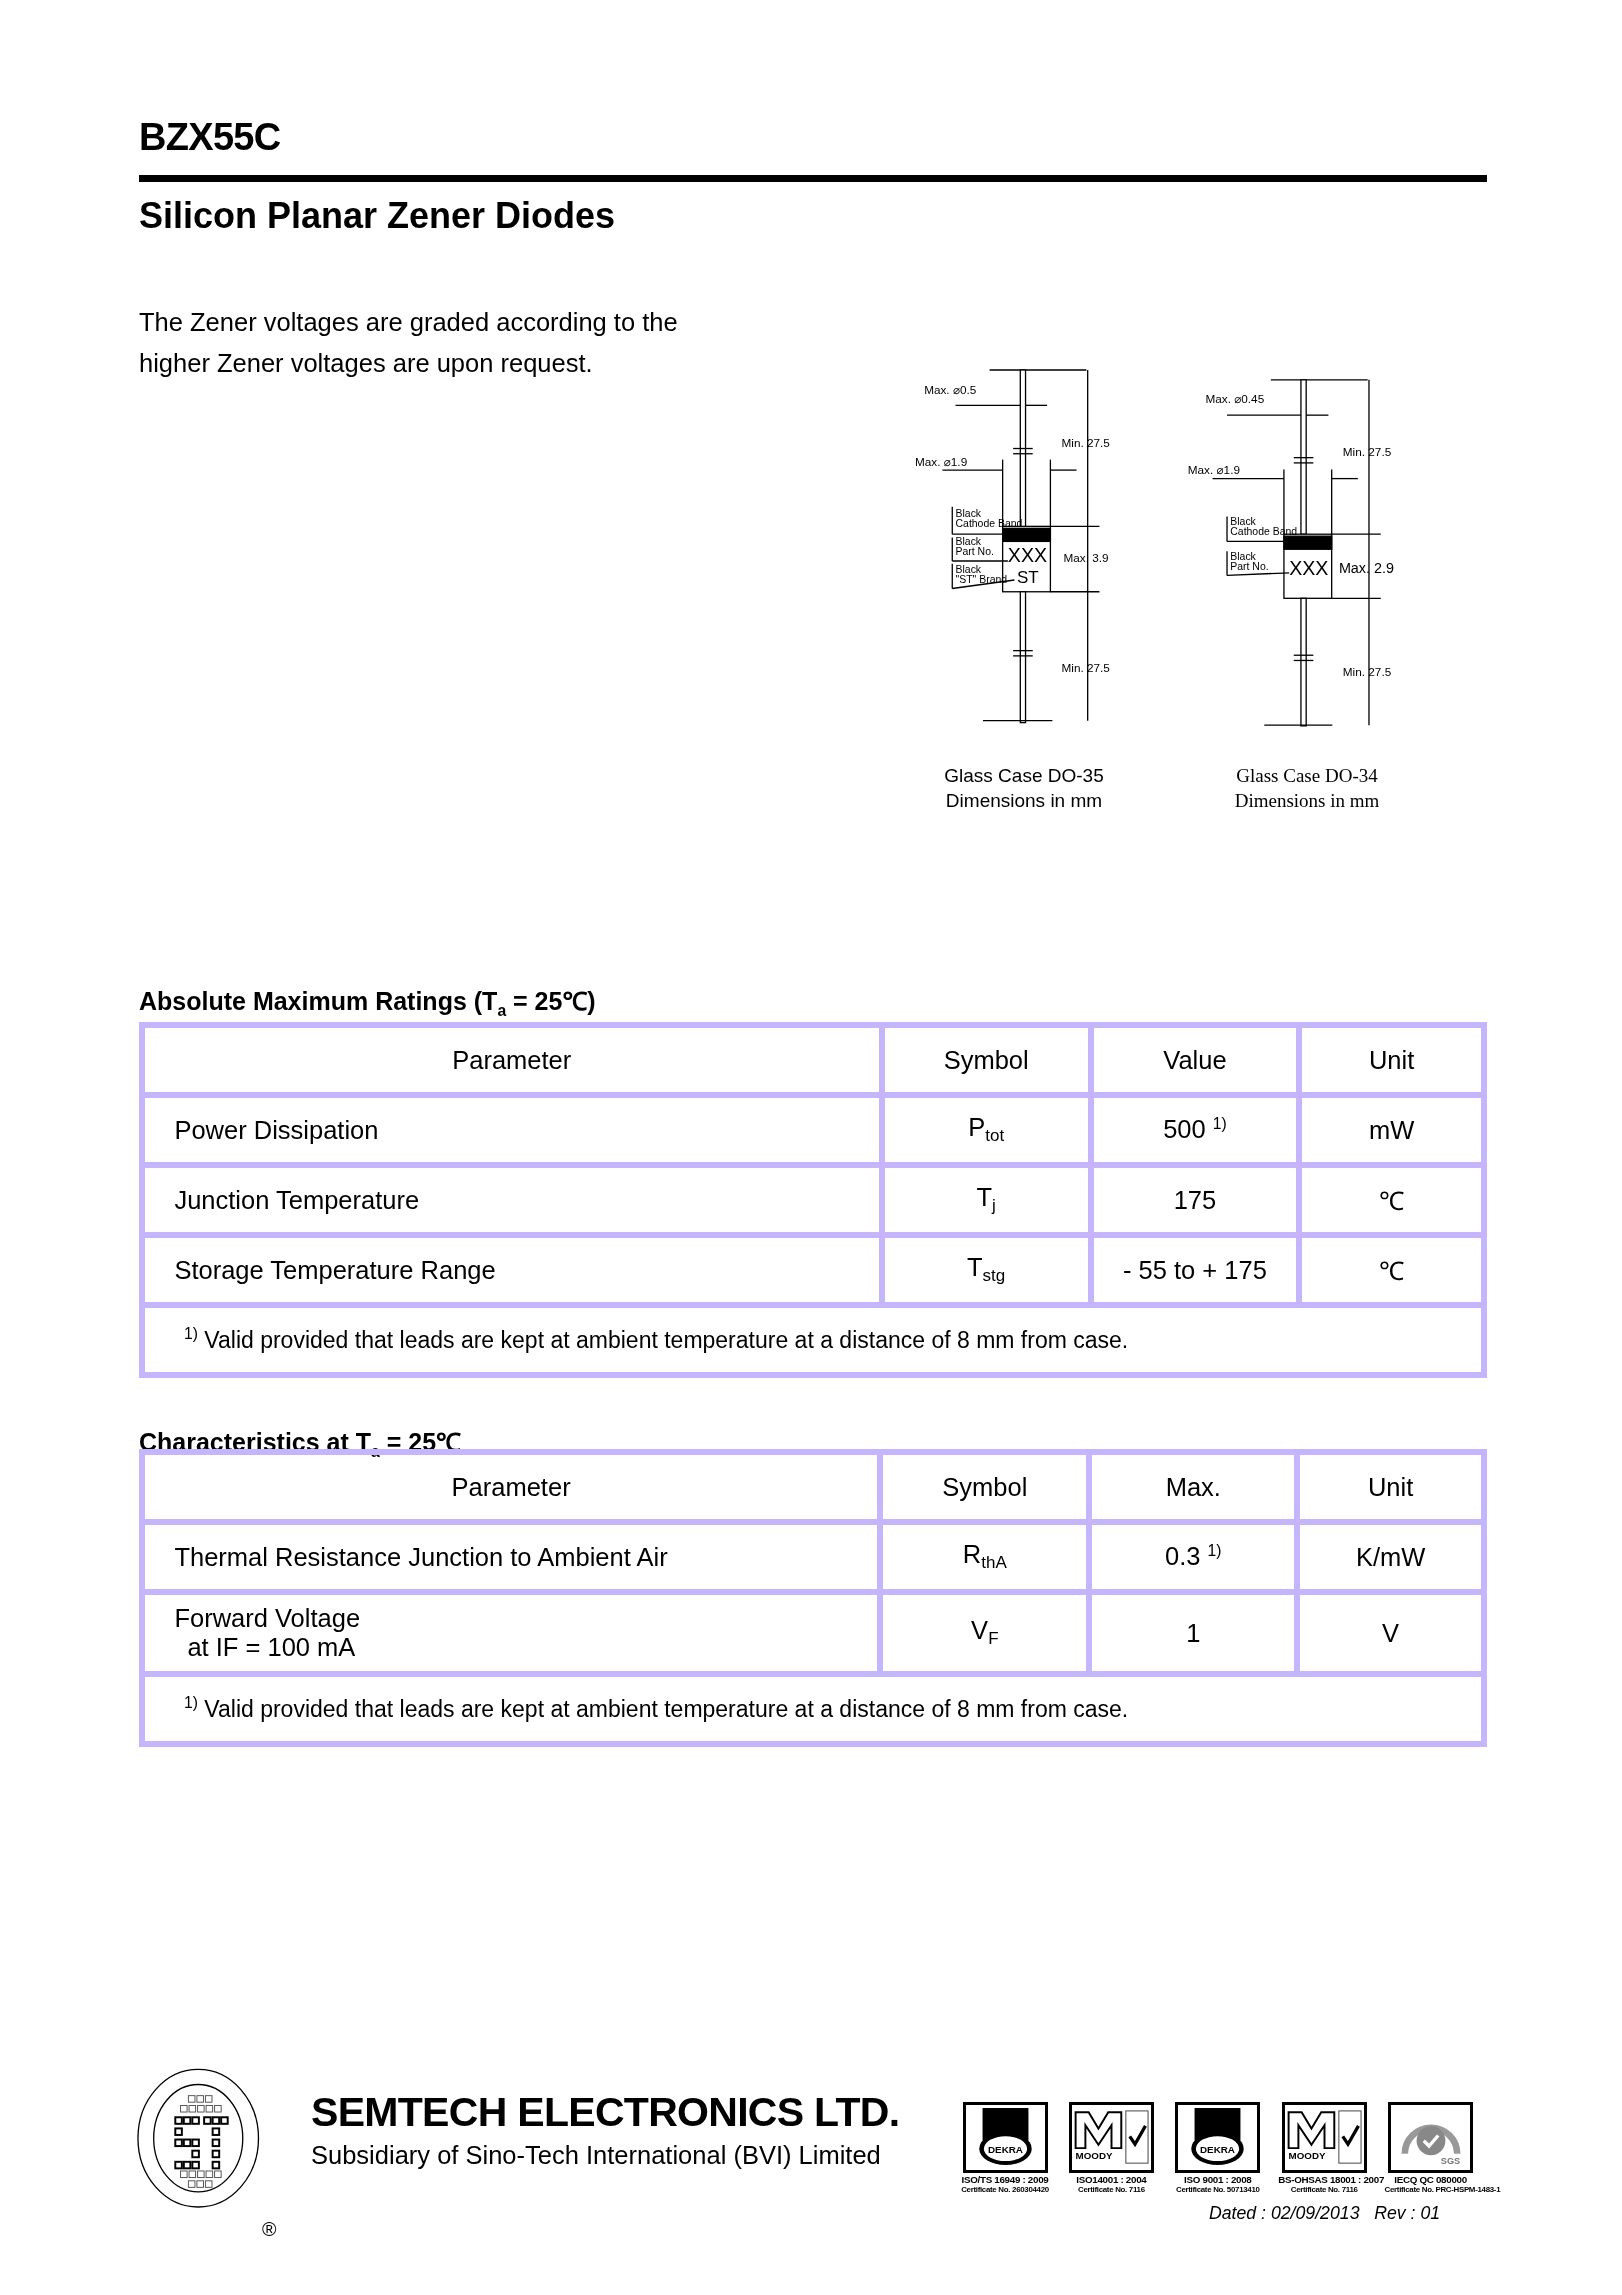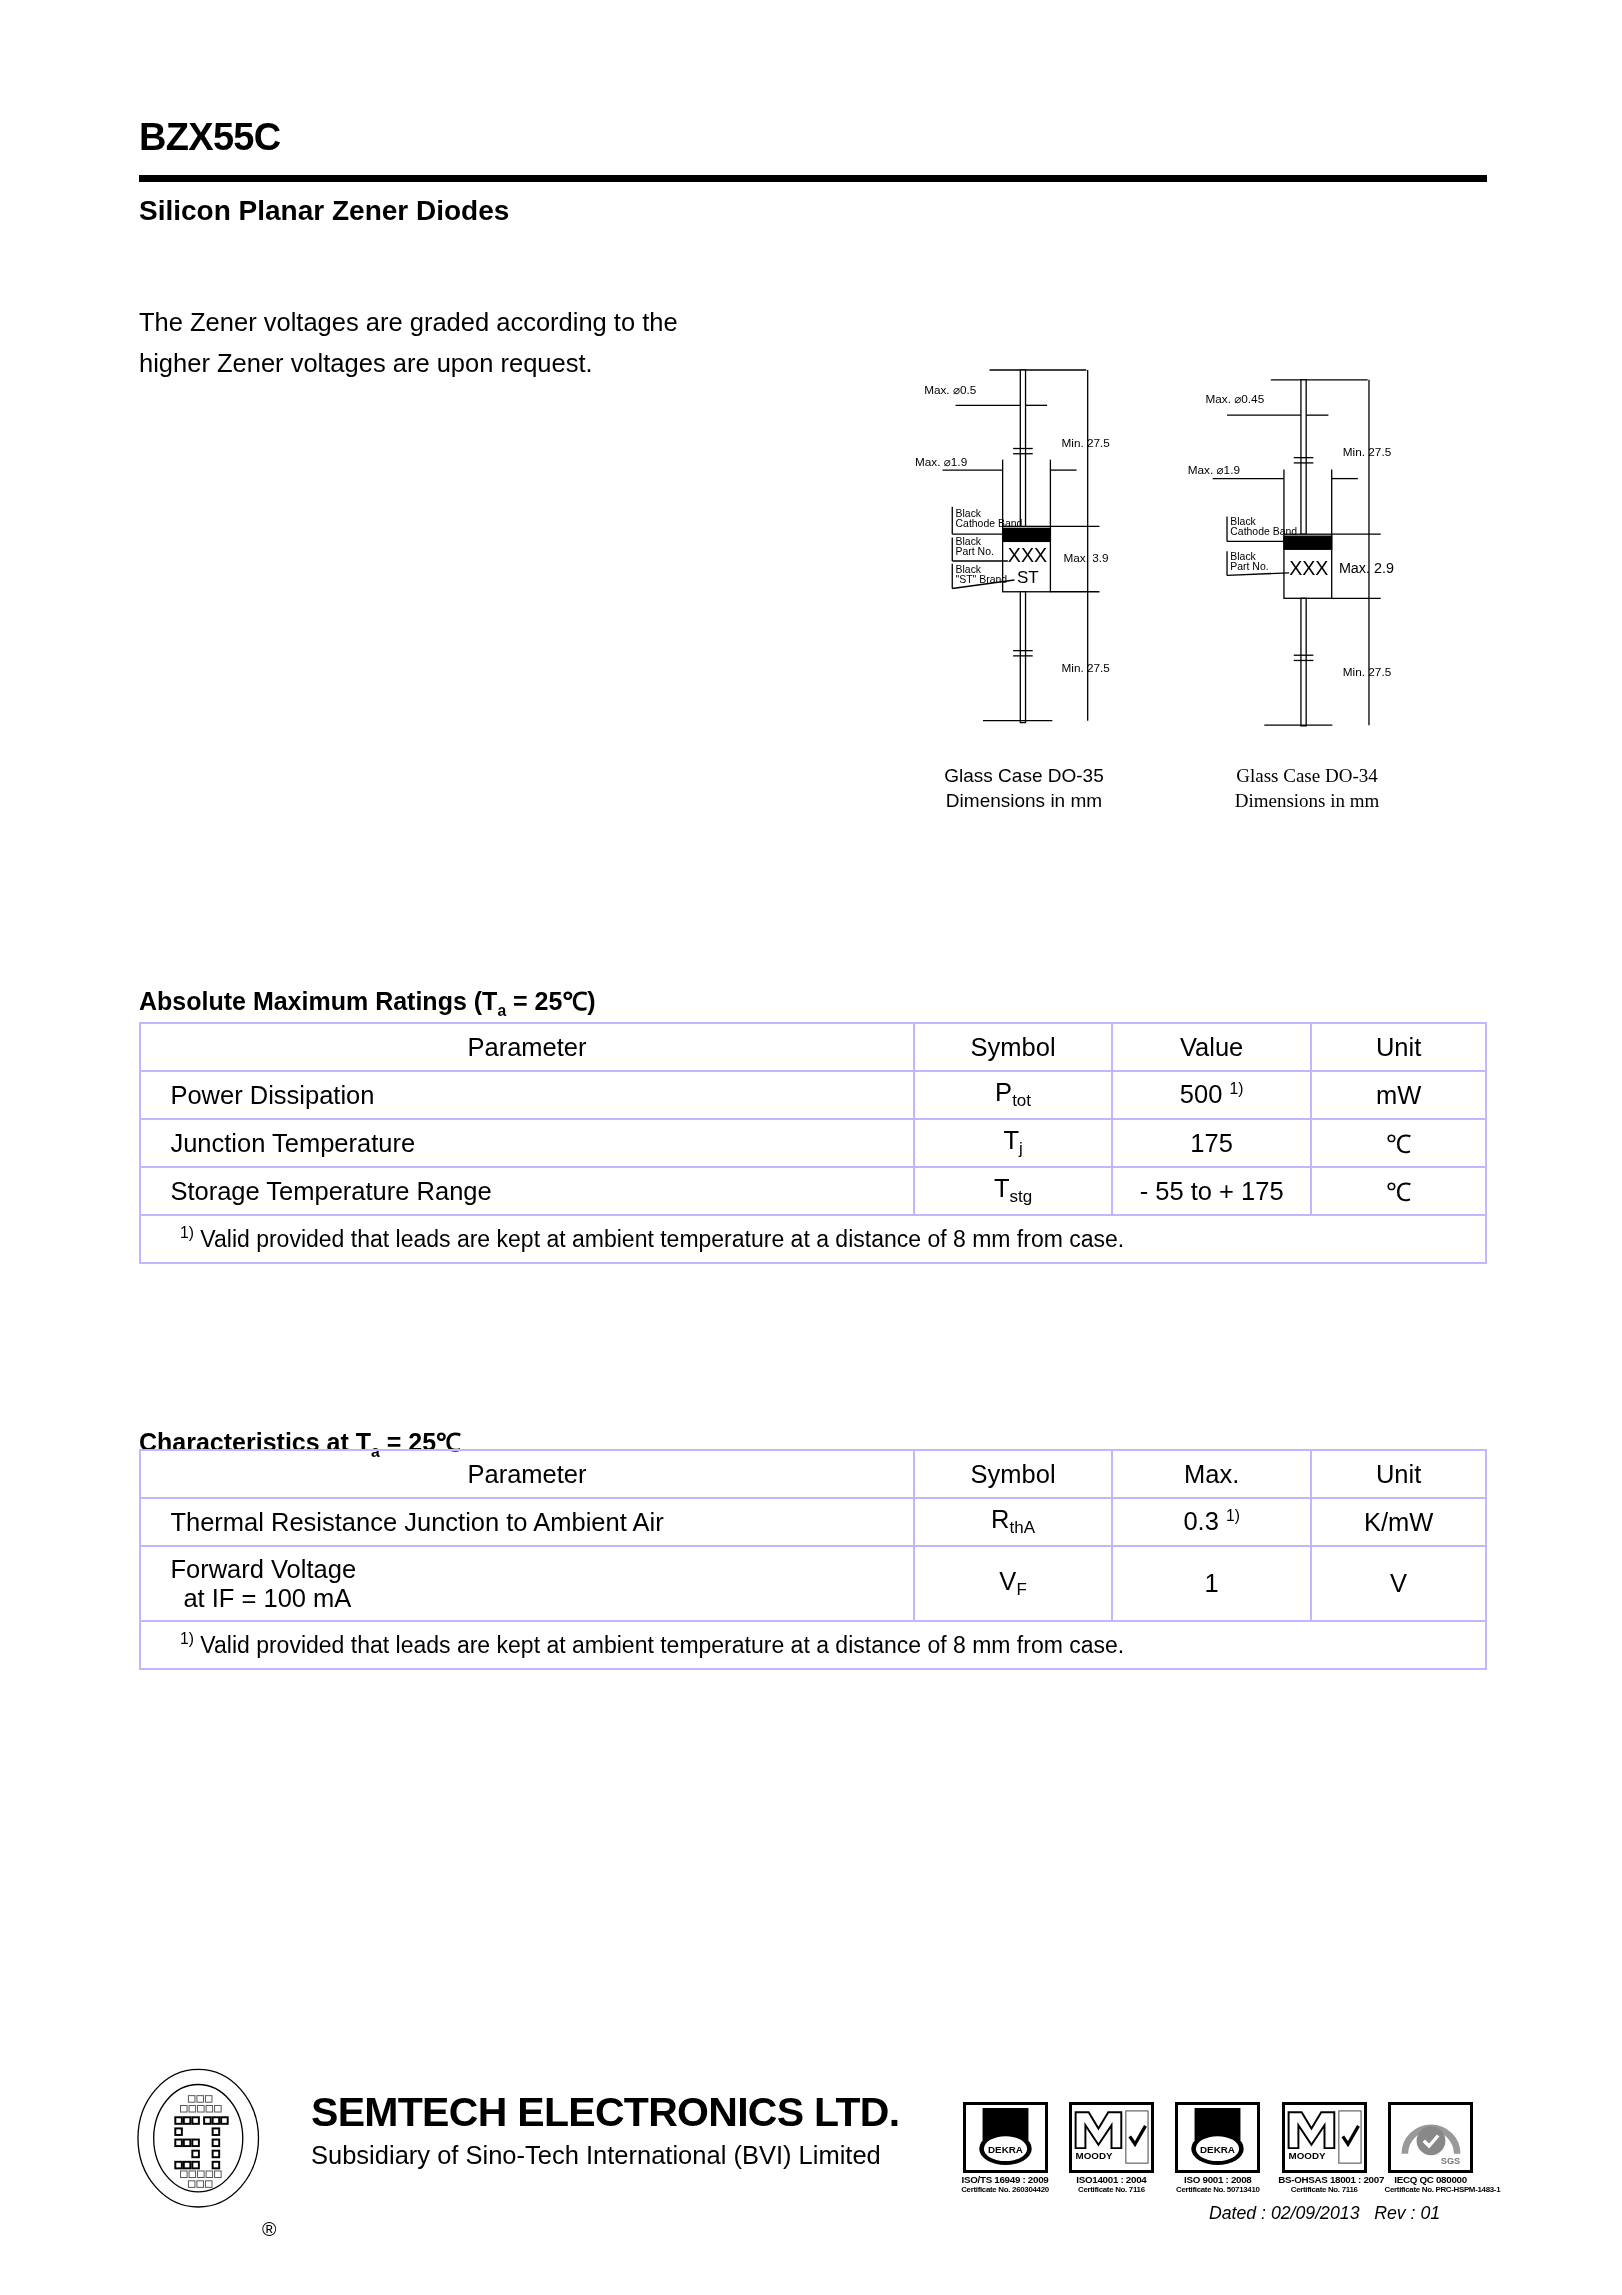--- a/index.html
+++ b/index.html
@@ -1,30 +1,30 @@
 <!DOCTYPE html>
 <html style="font-size:10.5px"><head>
 <meta charset="utf-8">
 <style>
   html, body { margin:0; padding:0; background:#ffffff; }
   body { width:1623px; height:2295px; position:relative; overflow:hidden; font-family:"Liberation Sans", sans-serif; color:#000; }
   .abs { position:absolute; }
   .title { left:139px; top:116px; font-size:38px; font-weight:bold; letter-spacing:-0.7px; }
   .rule { left:139px; top:175px; width:1348px; height:7.2px; background:#000; }
-  .subtitle { left:139px; top:195px; font-size:28px; font-weight:bold; }
+  .subtitle { left:139px; top:195px; font-size:36px; font-weight:bold; }
   .intro { left:139px; top:302px; width:602px; font-size:25.5px; line-height:41px; }
 
   .diagram { left:890px; top:353px; width:589px; height:340px; }
   .caption { font-size:19px; text-align:center; line-height:25px; width:196px; }
 
   .section-heading { font-size:25px; font-weight:bold; }
   .section-heading sub { font-size:15.7px; }
 
   table.spec { position:absolute; left:139px; width:1348px; border-collapse:collapse; font-size:25.5px; }
-  table.spec td, table.spec th { border:2px solid #c4b5fd; height:46px; padding:0; font-weight:normal; }
+  table.spec td, table.spec th { border:6px solid #c4b5fd; height:46px; padding:9px; font-weight:normal; }
   table.spec th { text-align:center; }
   table.spec td.param { text-align:left; padding-left:29.4px; }
   table.spec td.c { text-align:center; }
   table.spec td.note { text-align:left; padding-left:39px; font-size:23px; }
   sub.s { font-size:17px; vertical-align:-5.2px; }
   sup.s { font-size:15.7px; vertical-align:9.2px; }
   .col1 { width:764px; } .col2 { width:194px; } .col3 { width:195px; } .col4 { width:171px;margin-top:12px; }
 
   .logo { left:136px; top:2066px; width:131px; height:183px; }
   .company { left:311px; top:2089px; font-size:41px; font-weight:bold; letter-spacing:-0.7px; }

